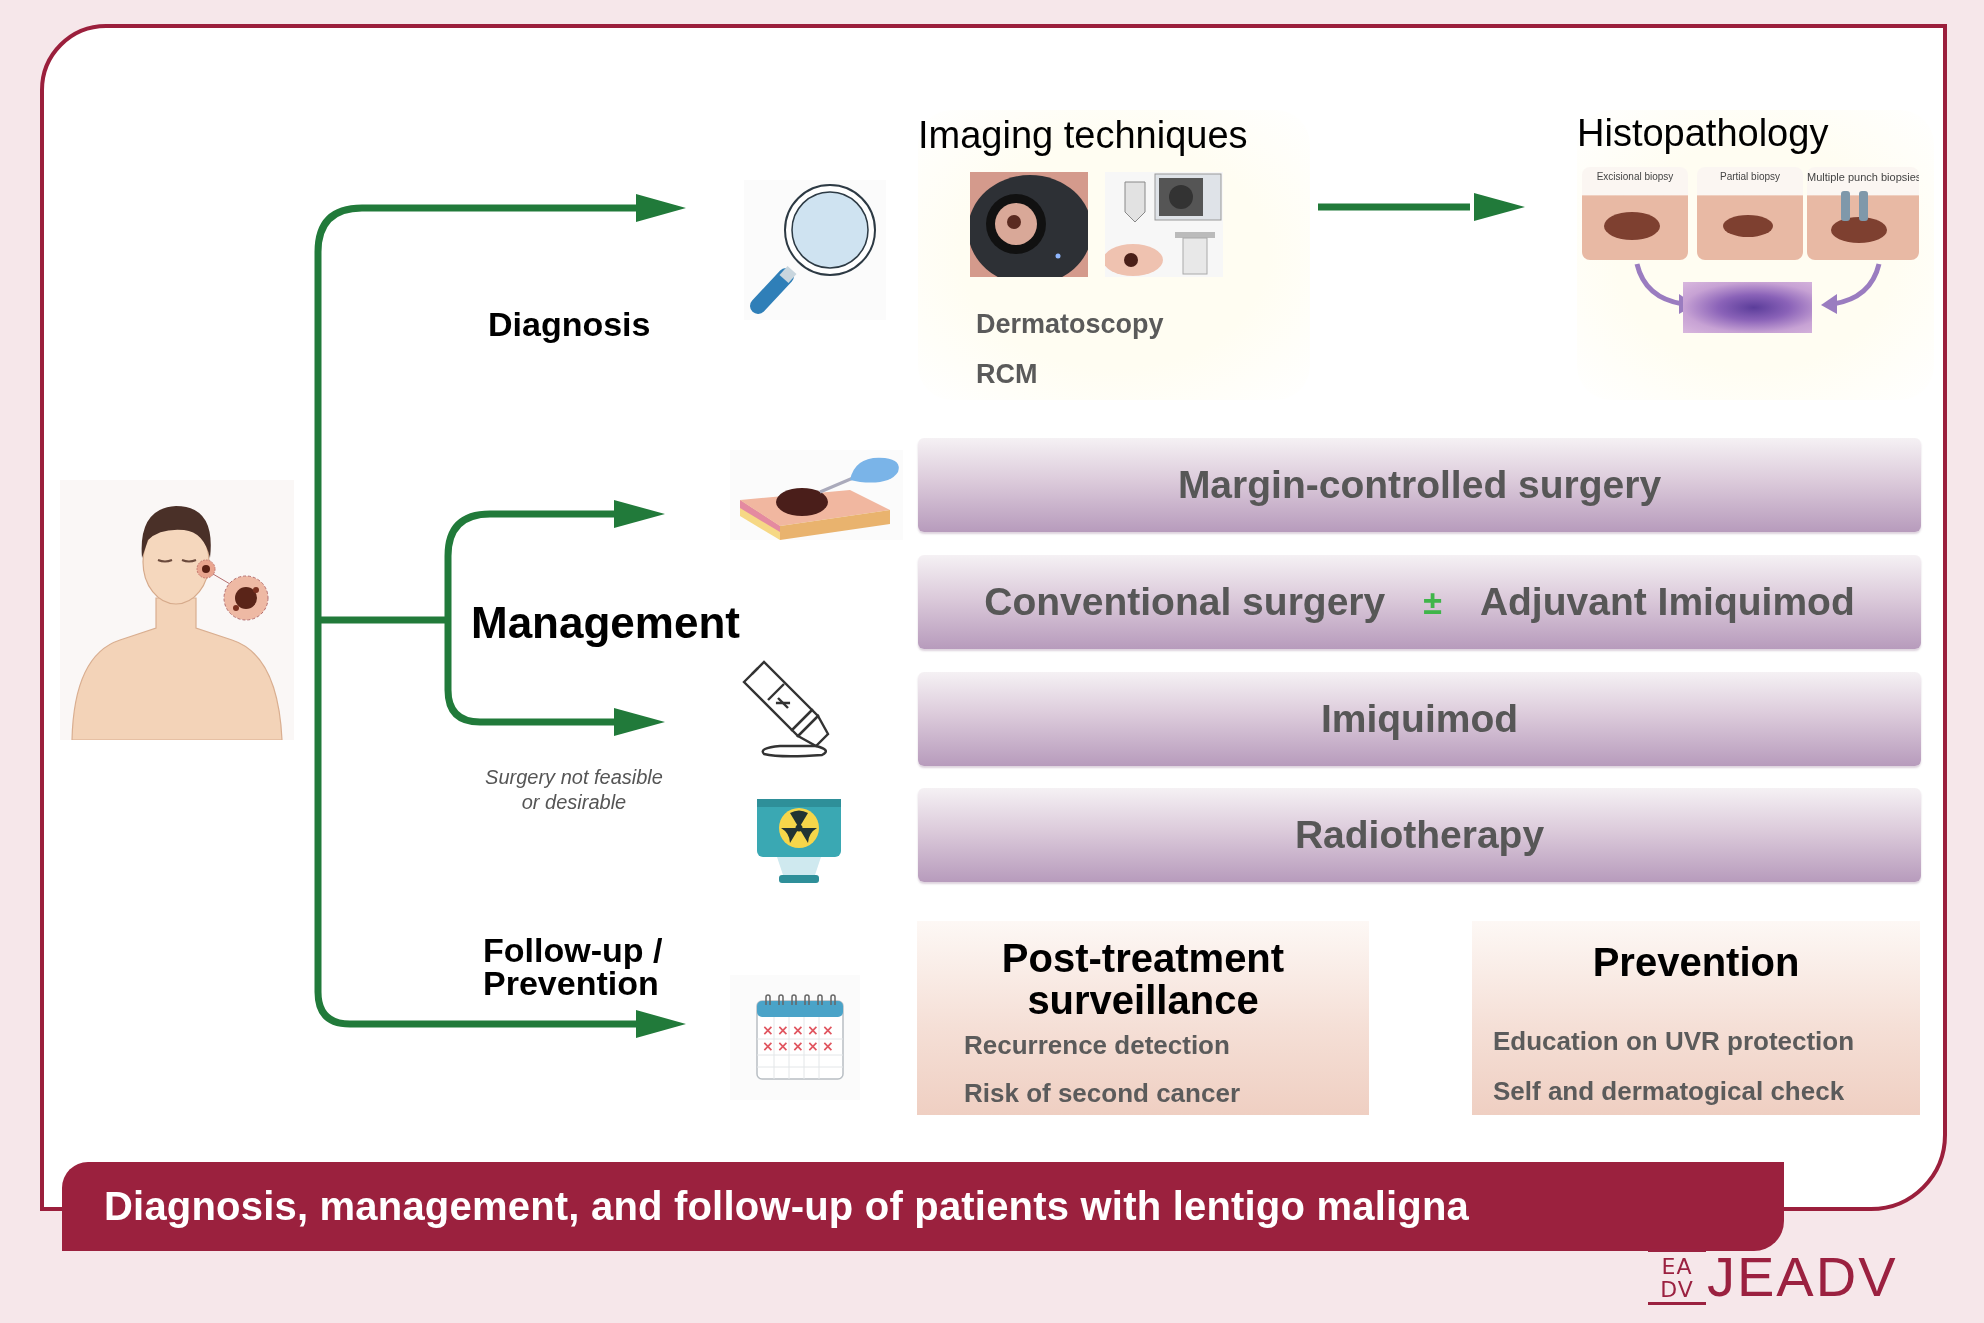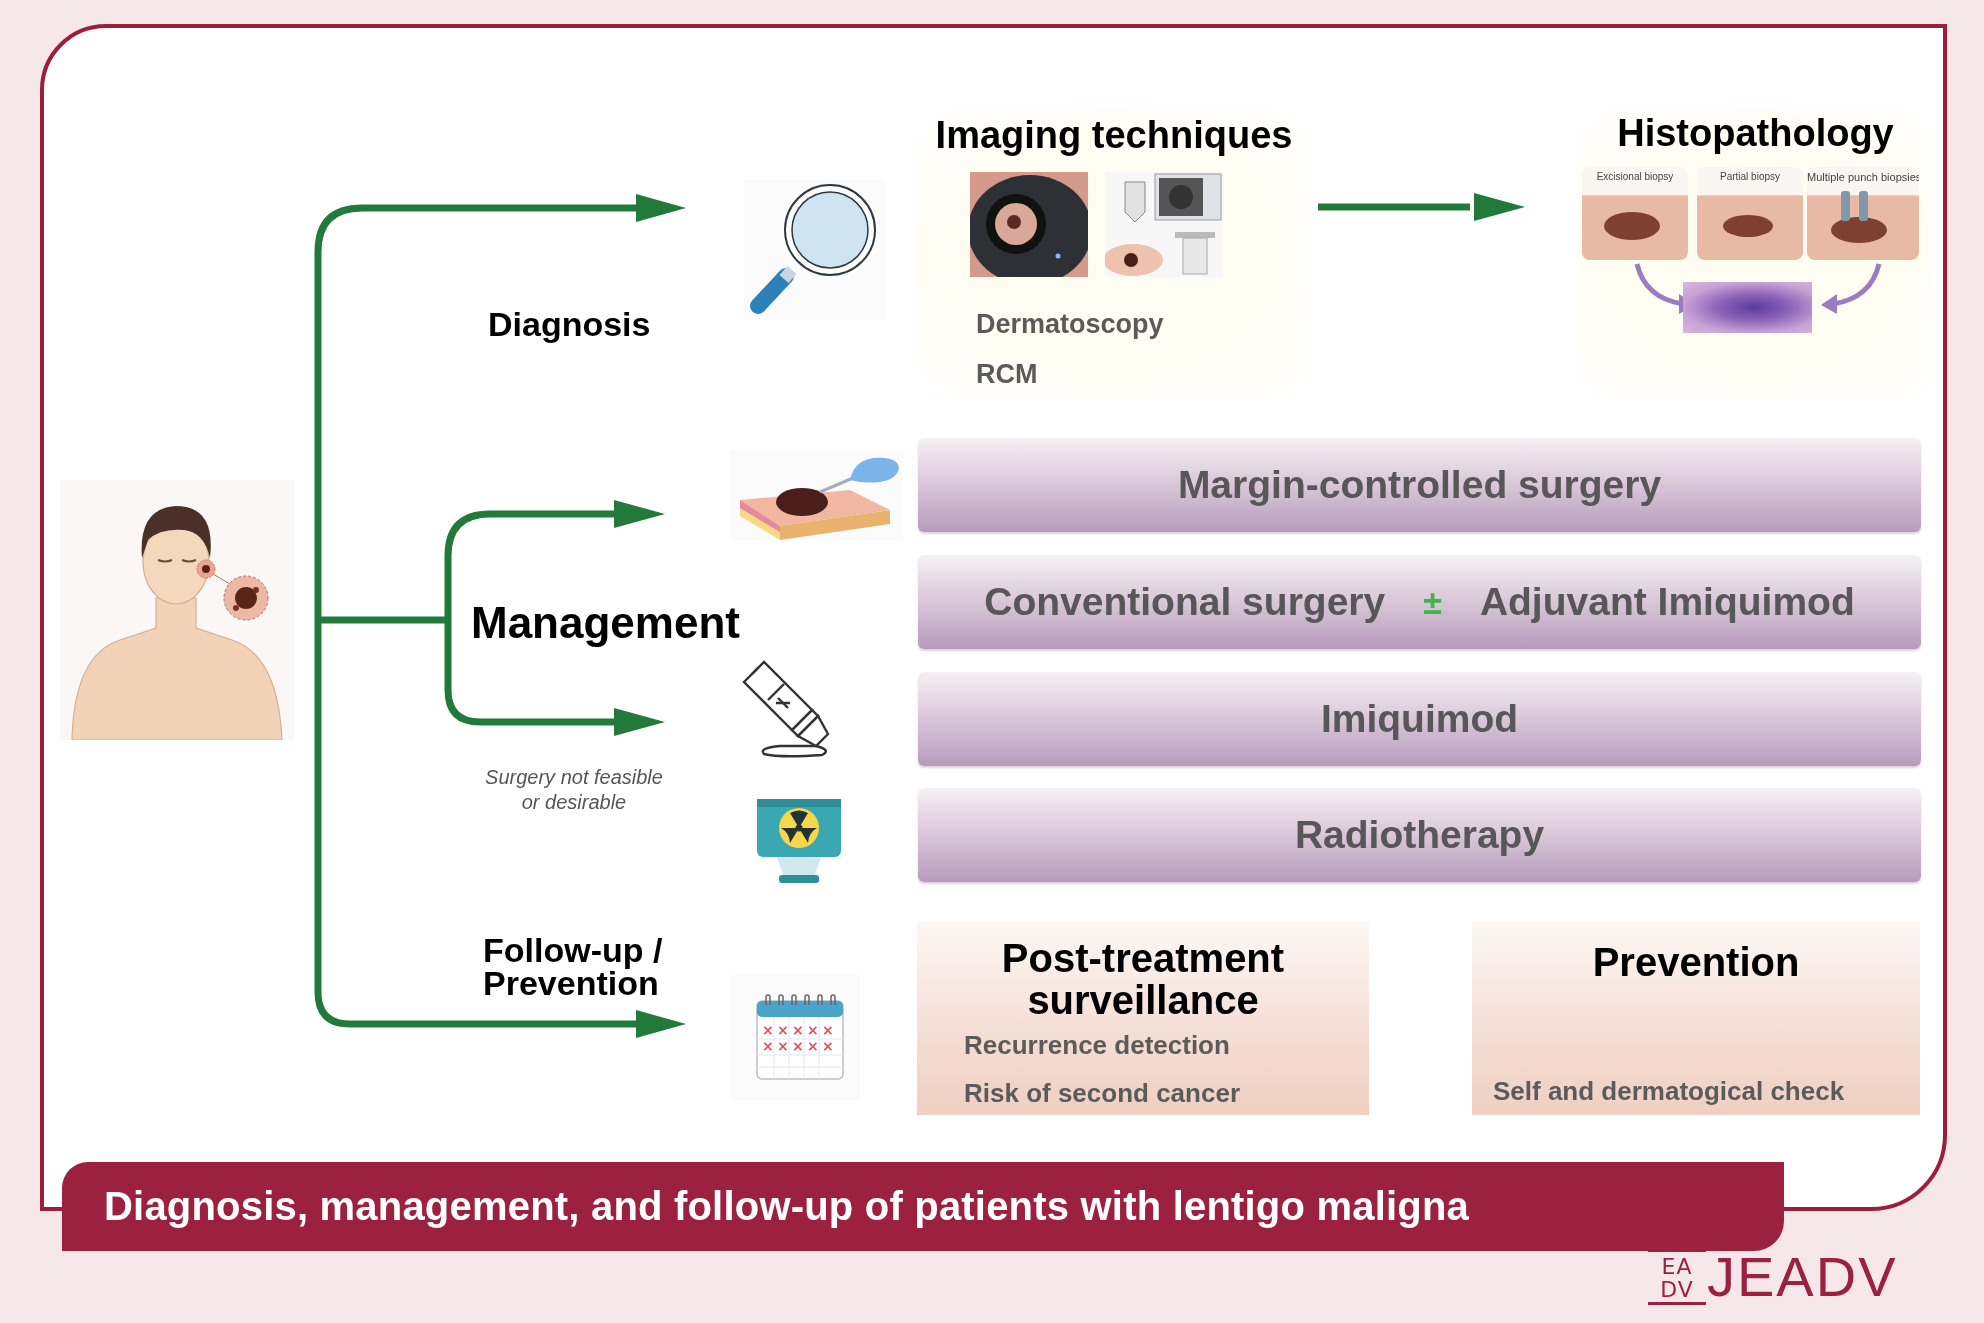--- a/index.html
+++ b/index.html
@@ -14,21 +14,21 @@
     border:4px solid #9b1f3c; background:#ffffff;
     border-radius:66px 0 76px 0;
   }
   #arrows { position:absolute; left:0; top:0; width:1984px; height:1323px; }
   .branch-label { position:absolute; font-weight:bold; color:#000; white-space:nowrap; }
   .note { position:absolute; font-style:italic; color:#555; font-size:20px; text-align:center; line-height:25px; width:240px; }
   .soft-box {
     position:absolute; border-radius:34px;
     background:radial-gradient(ellipse at center, #fffdf2 55%, rgba(255,252,238,0.0) 100%);
   }
-  .box-title { position:absolute; font-weight:bold; color:#000; font-size:38px; text-align:center; width:100%; left:0; white-space:nowrap; }
+  .box-title { position:absolute; font-weight:normal; color:#000; font-size:38px; width:100%; left:0; white-space:nowrap; }
   .item-text { position:absolute; font-weight:bold; color:#5a5a5a; font-size:27px; white-space:nowrap; }
   .bar {
     position:absolute; left:918px; width:1003px; height:94px;
     border-radius:6px;
     background:linear-gradient(to bottom, #f5f1f4 0%, #dccbdb 45%, #b79bbc 100%);
     box-shadow:0 2px 2px rgba(120,80,120,0.25);
     display:flex; align-items:center; justify-content:center;
   }
   .bar-label { font-weight:bold; color:#575757; font-size:39px; white-space:nowrap; }
   .pm { color:#3fb54a; font-weight:bold; font-size:34px; margin:0 38px; }
@@ -243,20 +243,21 @@
 <div class="fu-box" style="left:917px;top:921px;width:452px;">
   <div class="fu-title" style="top:16px;">
     <div>Post-treatment</div>
     <div>surveillance</div>
   </div>
   <div class="fu-line" style="left:47px;top:109px;">Recurrence detection</div>
   <div class="fu-line" style="left:47px;top:157px;">Risk of second cancer</div>
 </div>
 <div class="fu-box" style="left:1472px;top:921px;width:448px;">
   <div class="fu-title" style="top:20px;">Prevention</div>
+  <div class="fu-line" style="left:21px;top:105px;">Education on UVR protection</div>
   <div class="fu-line" style="left:21px;top:155px;">Self and dermatogical check</div>
 </div>
 
 <div id="caption">
   <span id="caption-text">Diagnosis, management, and follow-up of patients with lentigo maligna</span>
 </div>
 
 <div id="logo">
   <svg width="58" height="58" viewBox="0 0 58 58">
     <g fill="#9b2140">

